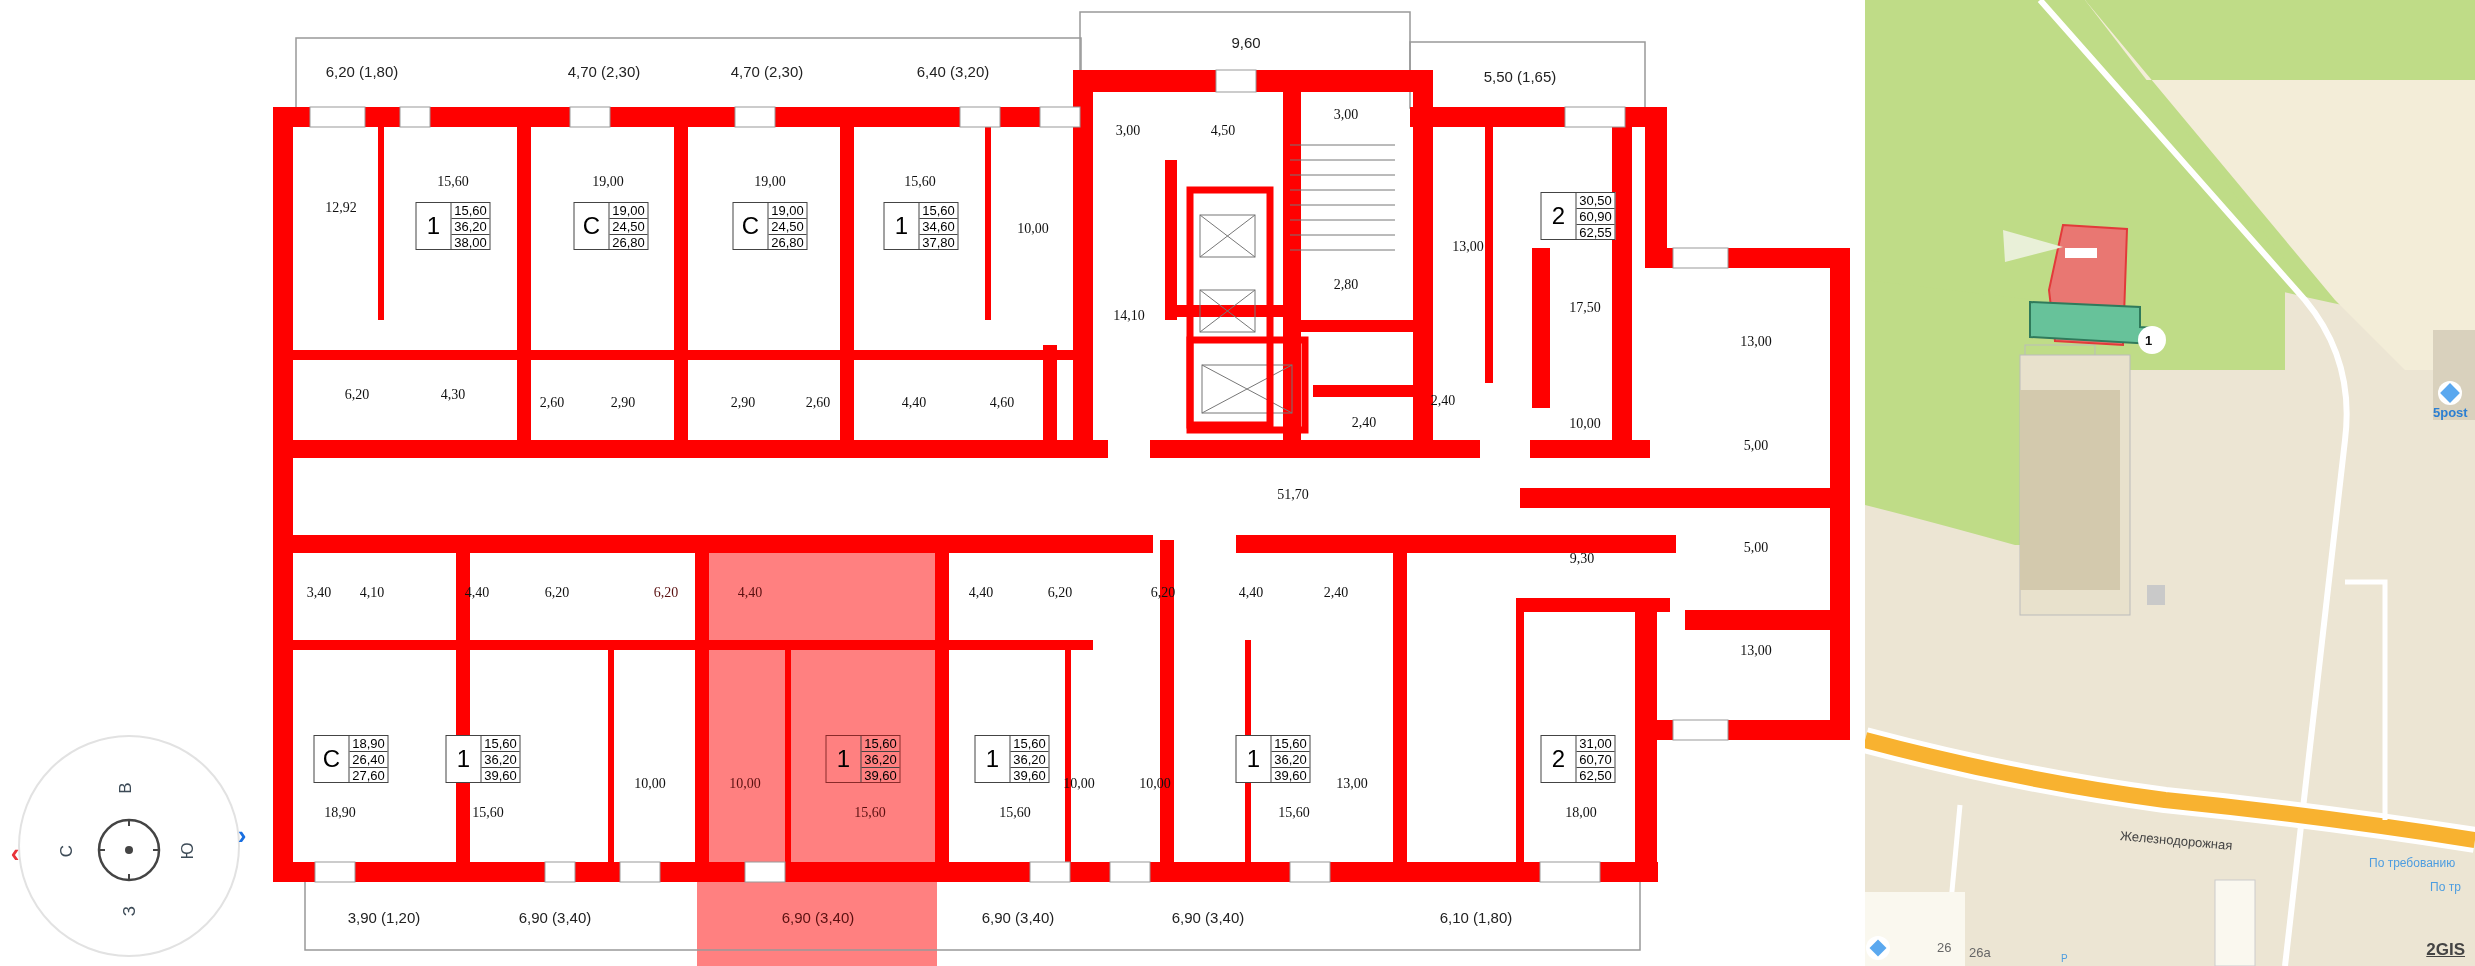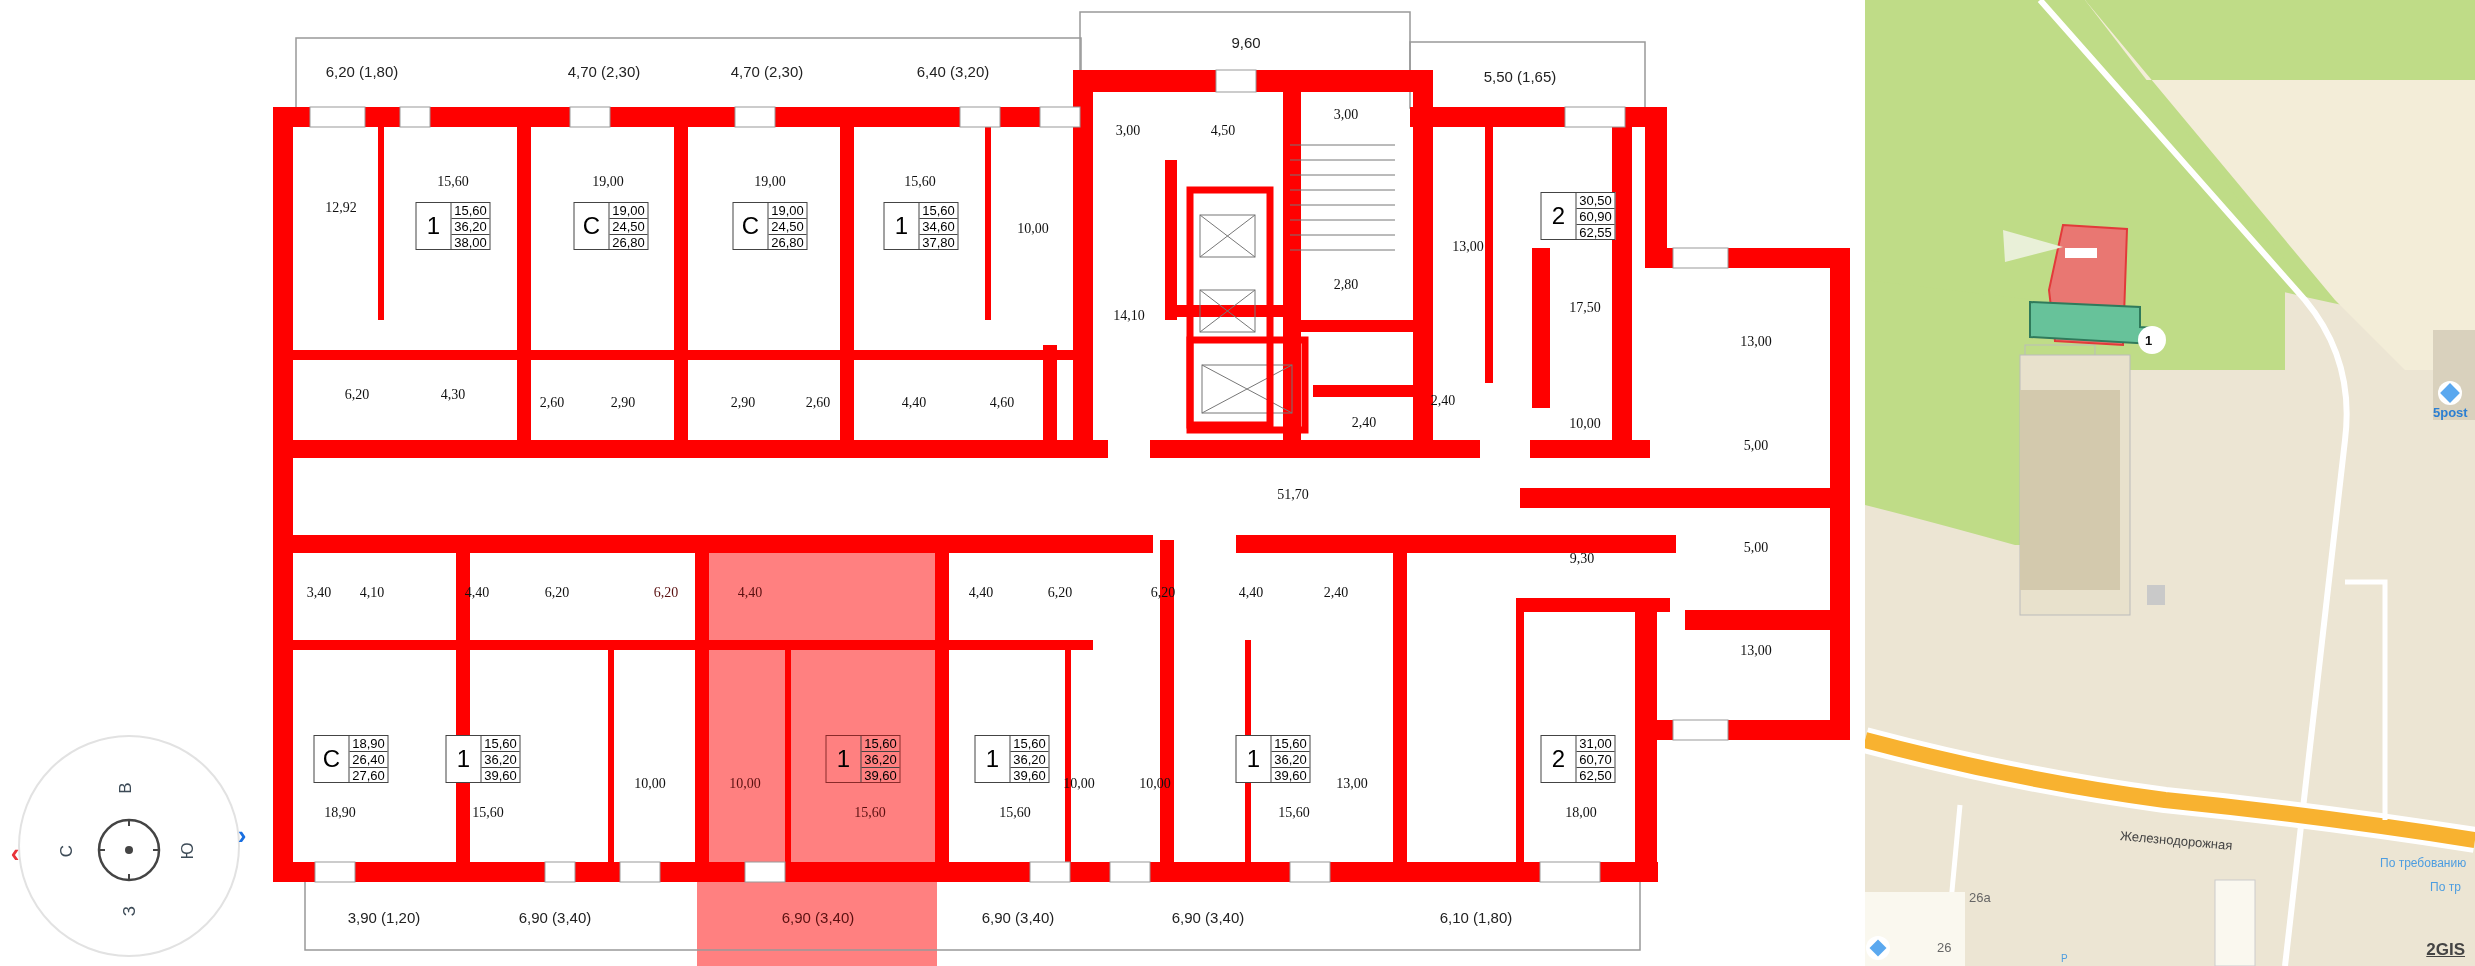--- a/index.html
+++ b/index.html
@@ -330,20 +330,20 @@
     <circle cx="585" cy="393" r="12" fill="#fff"></circle>
     <rect x="578" y="386" width="14" height="14" fill="#5aa8ef" transform="rotate(45 585 393)"></rect>
     <rect x="350" y="880" width="40" height="86" fill="#faf8ef" stroke="#ccc"></rect>
     <rect x="0" y="892" width="100" height="74" fill="#faf8ef"></rect>
     <circle cx="13" cy="948" r="12" fill="#fff"></circle>
     <rect x="7" y="942" width="12" height="12" fill="#5aa8ef" transform="rotate(45 13 948)"></rect>
   </svg>
   <span class="map-text" style="left:280px;top:333px;font-weight:bold;color:#111;">1</span>
   <span class="map-text" style="left:568px;top:405px;color:#2b7fd2;font-weight:bold;">5post</span>
   <span class="map-text" style="left:255px;top:833px;transform:rotate(5deg);color:#444;">Железнодорожная</span>
-  <span class="map-text" style="left:515px;top:856px;color:#4d9de0;font-size:12px;">По требованию</span>
+  <span class="map-text" style="left:504px;top:856px;color:#4d9de0;font-size:12px;">По требованию</span>
   <span class="map-text" style="left:565px;top:880px;color:#4d9de0;font-size:12px;">По тр</span>
   <span class="map-text" style="left:72px;top:940px;color:#666;">26</span>
-  <span class="map-text" style="left:104px;top:890px;color:#666;">26а</span>
+  <span class="map-text" style="left:104px;top:945px;color:#666;">26а</span>
   <span class="map-text" style="left:273px;top:935px;color:#666;margin-top:46px;">24</span>
   <span class="map-text" style="left:196px;top:953px;color:#4d9de0;font-size:10px;">P</span>
   <span class="map-logo">2GIS</span>
 </div>
 
 </body></html>

